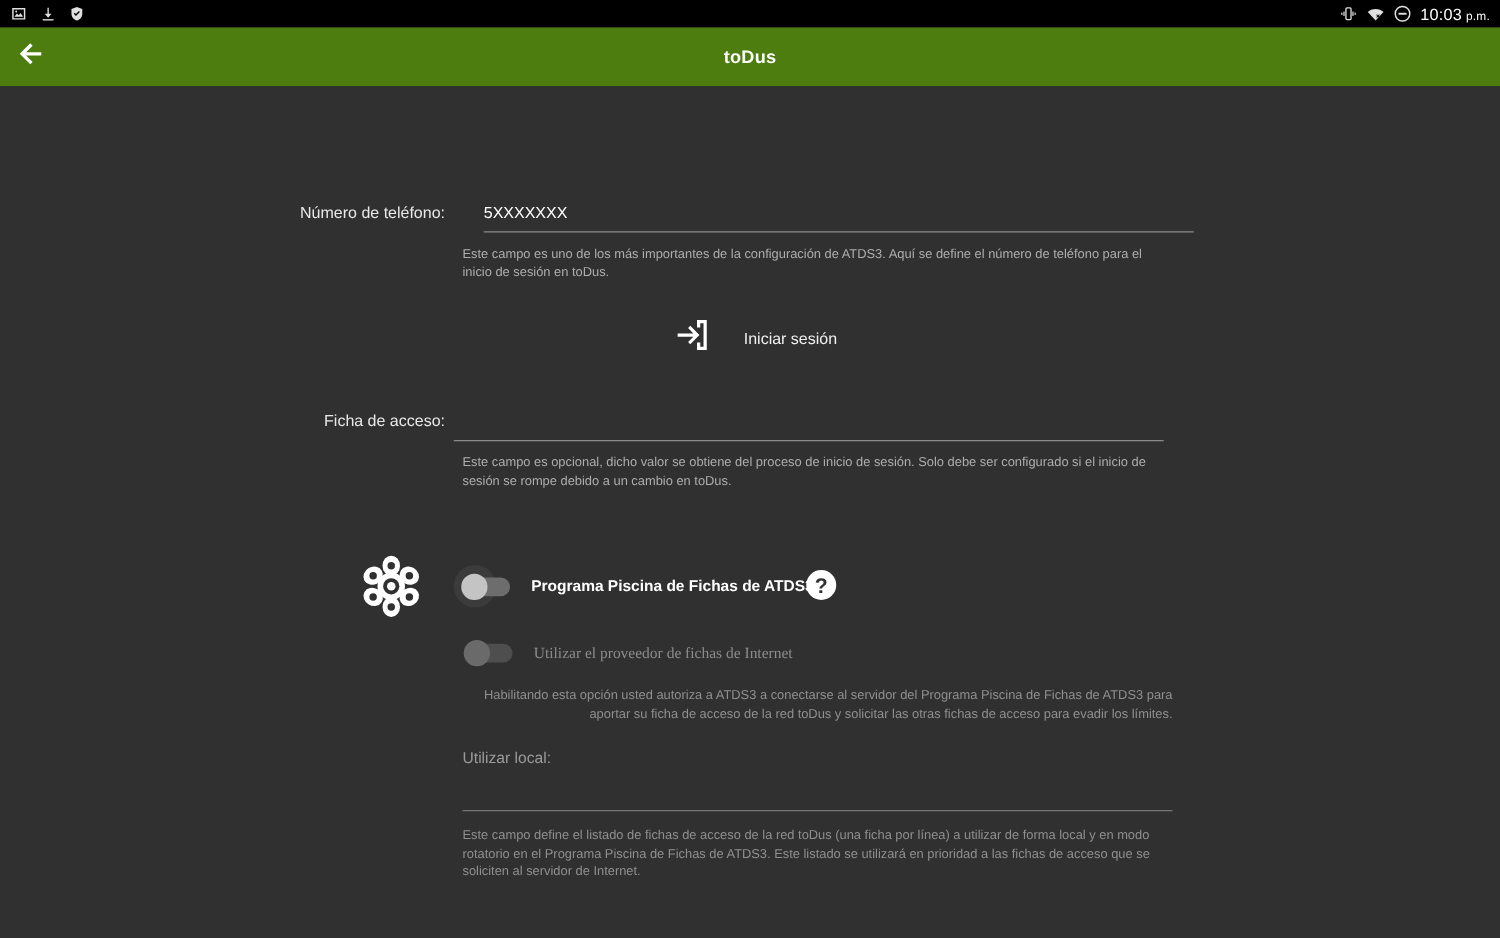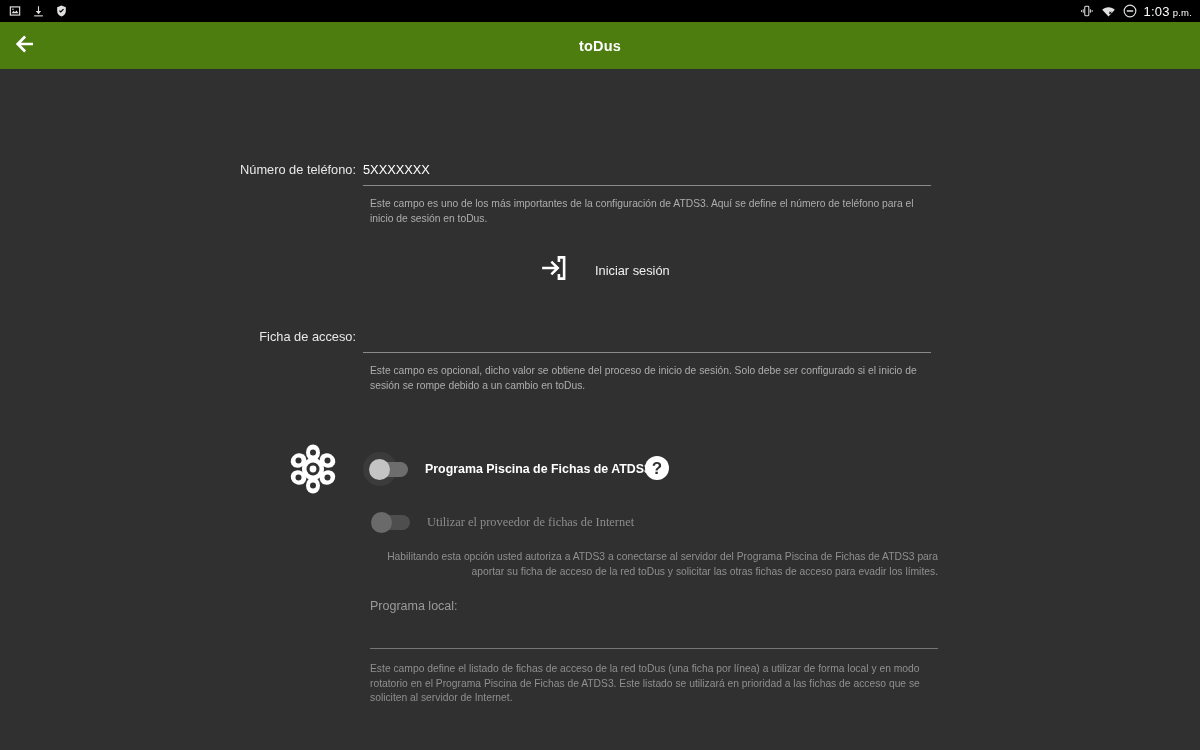--- a/index.html
+++ b/index.html
@@ -266,40 +266,40 @@
         <path fill="#000" d="M15.5 13.5l1.6-1.6 1 1-1.6 1.6 1.6 1.6-1 1-1.6-1.6-1.6 1.6-1-1 1.6-1.6-1.6-1.6 1-1z"></path>
       </svg>
     </span>
     <span class="sb-icon">
       <svg width="14" height="14" viewBox="0 0 24 24">
         <circle cx="12" cy="12" r="10" fill="none" stroke="#e0e0e0" stroke-width="2"></circle>
         <rect x="6.5" y="10.7" width="11" height="2.6" fill="#e0e0e0"></rect>
       </svg>
     </span>
     <span class="status-time">
-      <span>1:03</span>
+      <span>10:03</span>
       <span class="ampm">p.m.</span>
     </span>
   </div>
 </div>
 
 <div class="app-bar">
   <div class="back-btn">
     <span>
       <svg width="28" height="24" viewBox="0 0 24 24">
         <path fill="#ffffff" d="M20 10.7H7.9l5.2-5.2-1.9-1.9L2.8 12l8.4 8.4 1.9-1.9-5.2-5.2H20z"></path>
       </svg>
     </span>
   </div>
   <div class="app-title">toDus</div>
 </div>
 
 <div class="content">
 
-  <div class="field-row" style="left:0; top:93px;">
+  <div class="field-row" style="left:0; top:93px;gap:24px;">
     <div class="field-label">Número de teléfono:</div>
     <div class="field-input-wrap">
       <div class="field-value">5XXXXXXX</div>
       <div class="field-underline"></div>
     </div>
   </div>
   <div class="help-text" style="top:128px;">Este campo es uno de los más importantes de la configuración de ATDS3. Aquí se define el número de teléfono para el inicio de sesión en toDus.</div>
 
   <div class="login-row">
     <span>
@@ -359,19 +359,19 @@
     <span class="switch disabled">
       <span class="halo"></span>
       <span class="track"></span>
       <span class="thumb"></span>
     </span>
     <span class="toggle-label dim">Utilizar el proveedor de fichas de Internet</span>
   </div>
   <div class="help-text dimmer" style="top:481px;text-align:right;">Habilitando esta opción usted autoriza a ATDS3 a conectarse al servidor del Programa Piscina de Fichas de ATDS3 para aportar su ficha de acceso de la red toDus y solicitar las otras fichas de acceso para evadir los límites.</div>
 
   <div class="textarea-wrap">
-    <div class="textarea-label">Programa local:</div>
+    <div class="textarea-label">Utilizar local:</div>
     <div class="textarea-body"></div>
     <div class="textarea-underline"></div>
   </div>
   <div class="help-text dimmer" style="top:593px;">Este campo define el listado de fichas de acceso de la red toDus (una ficha por línea) a utilizar de forma local y en modo rotatorio en el Programa Piscina de Fichas de ATDS3. Este listado se utilizará en prioridad a las fichas de acceso que se soliciten al servidor de Internet.</div>
 
 </div>
 
 </body></html>

